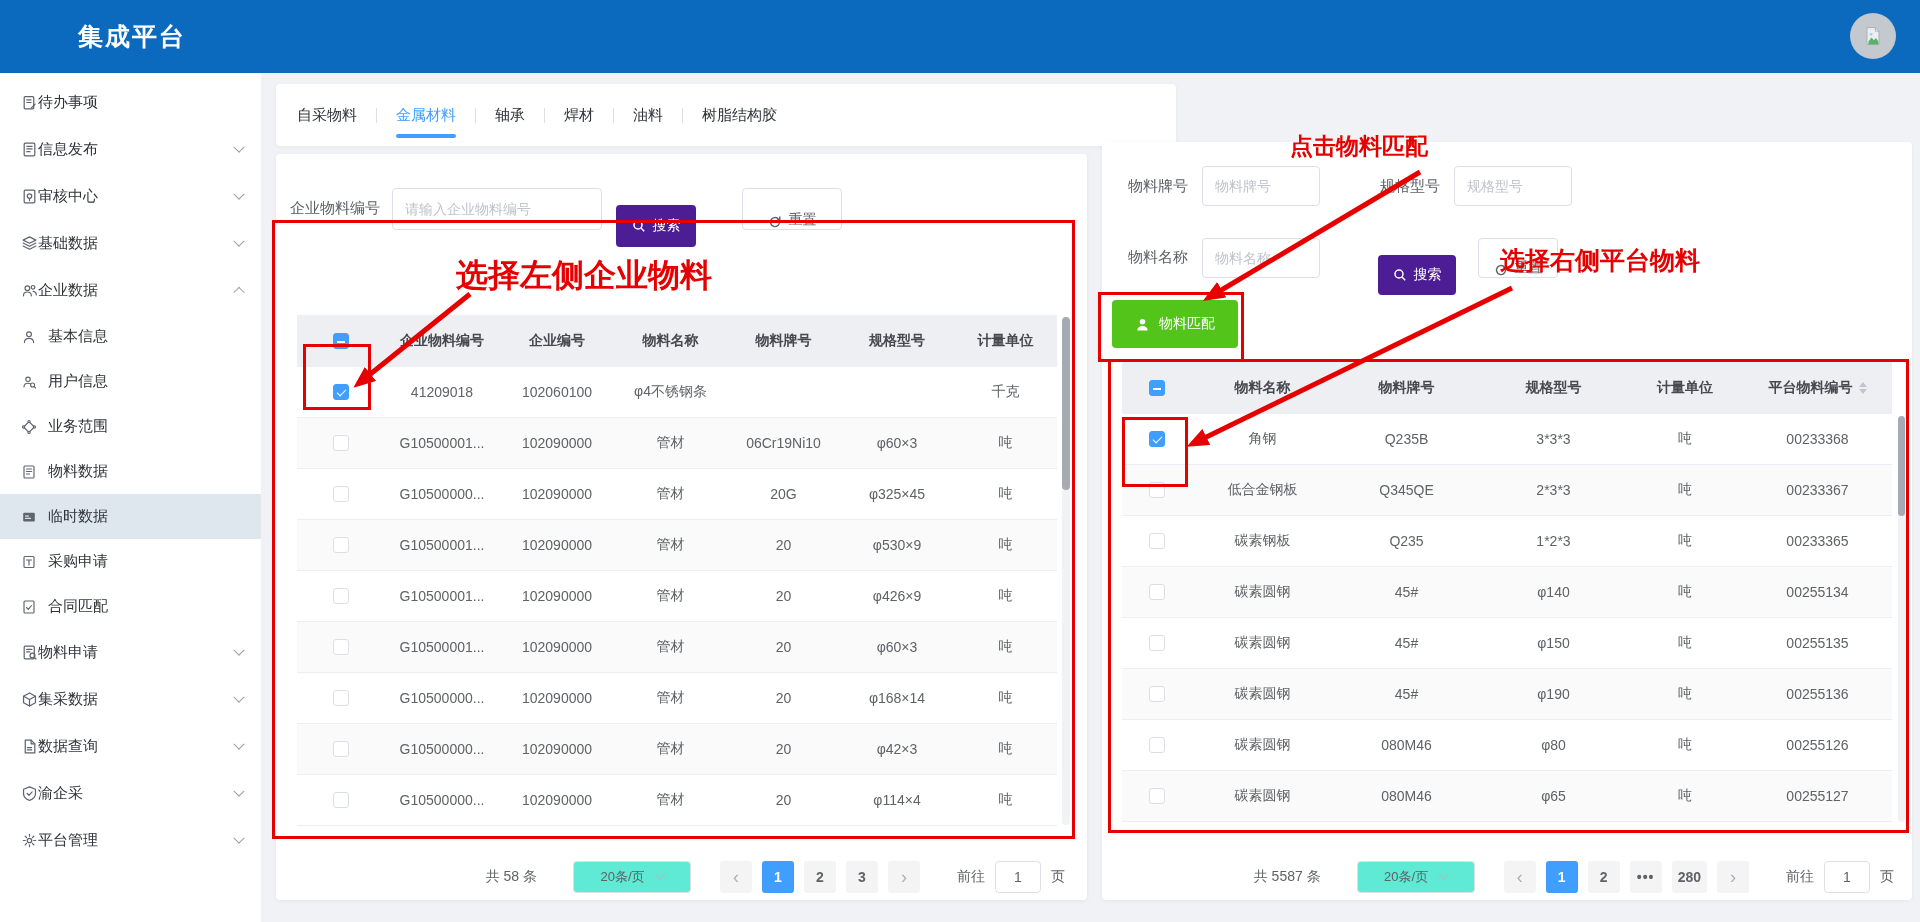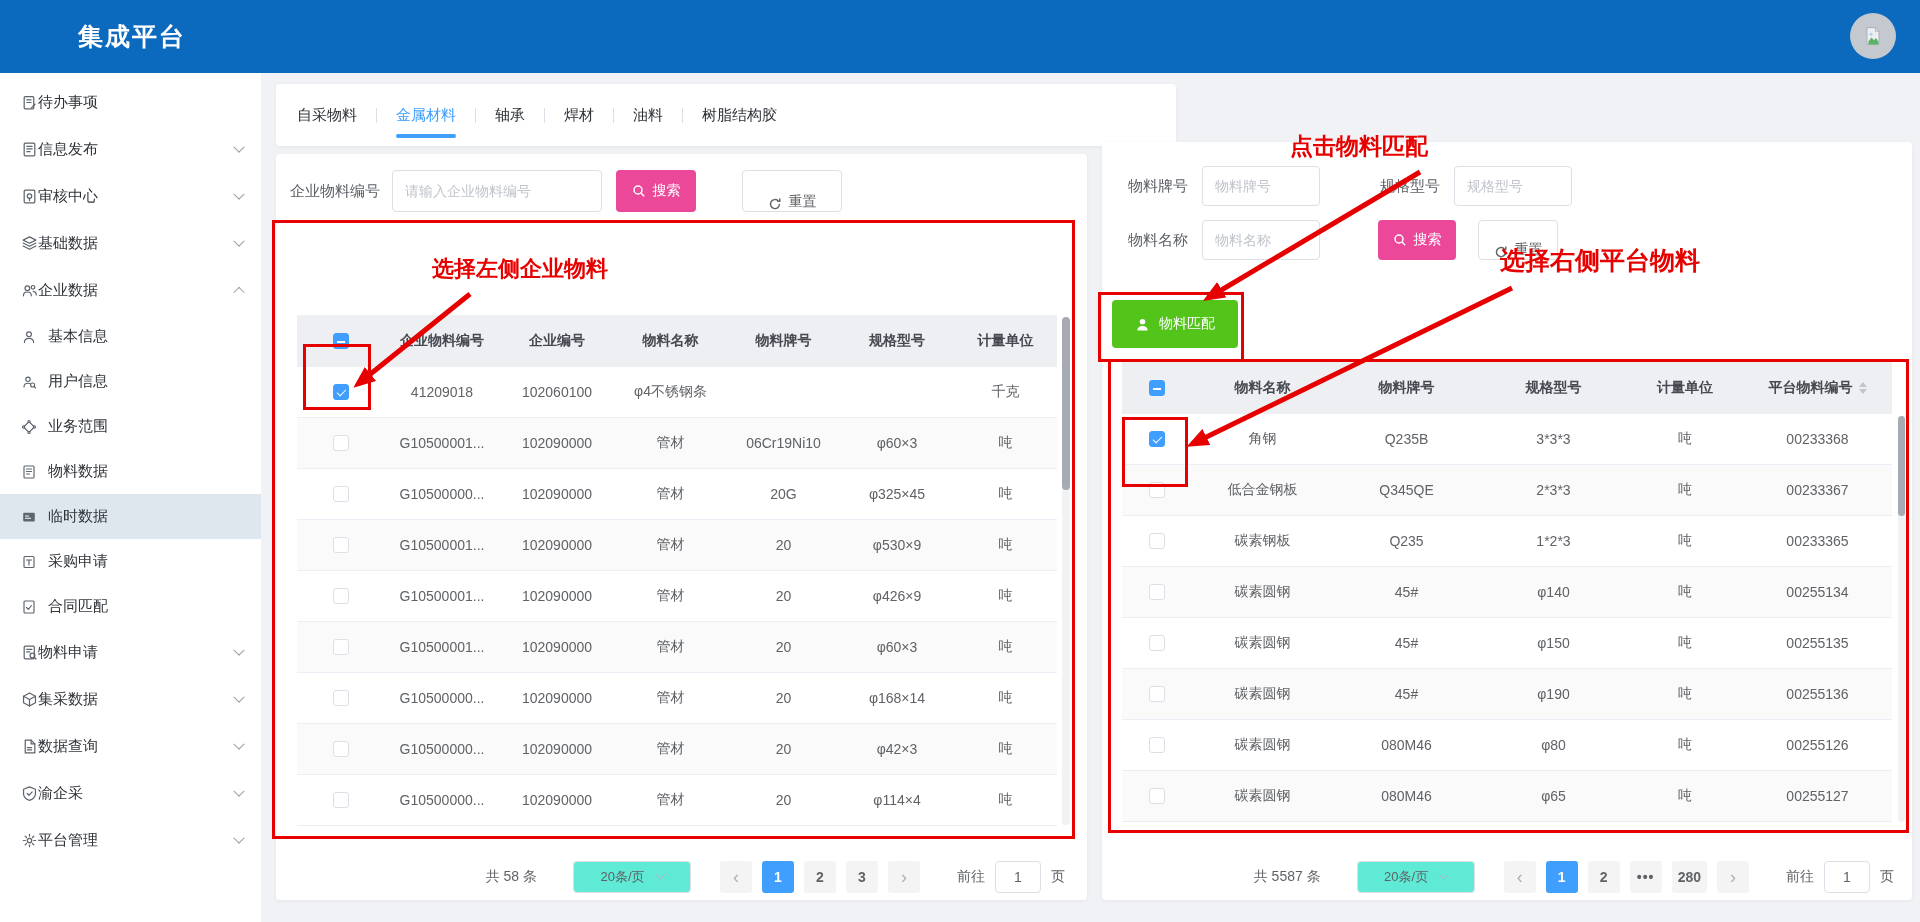--- a/index.html
+++ b/index.html
@@ -34,21 +34,21 @@
   #left-card  { left:276px;  top:154px; width:811px; height:746px; }
   #right-card { left:1102px; top:142px; width:810px; height:758px; }
 
   
   .frow { position:absolute; display:flex; align-items:center; }
   .flabel { font-size:15px; color:#5c6066; white-space:nowrap; }
   .inp { height:42px; border:1px solid #dcdfe6; border-radius:4px; padding:0 12px; font-size:14px; color:#606266; background:#fff; outline:none; }
   .inp::placeholder { color:#c0c4cc; }
   .inp.small { height:40px; width:118px; }
   .btn { height:42px; border-radius:4px; display:inline-flex; align-items:center; justify-content:center; gap:7px; font-size:14px; cursor:pointer; border:none; white-space:nowrap; }
-  .btn.red { background:#ec4899; color:#fff; width:80px; }
+  .btn.red { background:#4c1d95; color:#fff; width:80px;margin-top:35px; }
   .btn.plain { background:#fff; border:1px solid #dcdfe6; color:#606266; width:100px;align-items:flex-end; }
   .btn.small { height:40px; }
   .btn.green { background:#52c41a; color:#fff; width:126px; height:48px; gap:9px; }
 
   
   .tbl { position:absolute; z-index:2; }
   .thead { display:flex; background:#edeff3; height:52px; }
   .th { display:flex; align-items:center; justify-content:center; font-weight:700; color:#46494f; font-size:14px; }
   .tr { display:flex; height:51px; background:#fff; border-bottom:1px solid #ebeef5; }
   .tr.striped { background:#fafafa; }
@@ -81,21 +81,21 @@
   .pbtn { min-width:32px; height:32px; padding:0 6px; margin:0 5px; background:#f4f4f5; color:#5f6266; border-radius:3px; display:flex; align-items:center; justify-content:center; font-weight:700; font-size:14px; cursor:pointer; }
   .pbtn.active { background:#409eff; color:#fff; }
   .pbtn.arrow { color:#aab0ba; font-weight:400; font-size:18px; }
   .pbtn.dots { letter-spacing:1px; }
   .pgoto-label { margin-left:32px; margin-right:10px; }
   .pgoto { width:46px; height:32px; border:1px solid #dcdfe6; border-radius:4px; text-align:center; font-size:14px; color:#5f6266; outline:none; margin-right:10px; }
 
   
   .redbox { position:absolute; border:3px solid #e60000; z-index:40; pointer-events:none; }
   .anno { position:absolute; color:#e60000; font-weight:700; z-index:45; pointer-events:none; white-space:nowrap; }
-  #an1 { left:432px; top:254px; font-size:22px; }
+  #an1 { left:456px; top:254px; font-size:32px; }
   #an2 { left:1290px; top:131px; font-size:23px; }
   #an3 { left:1500px; top:244px; font-size:25px; }
   #rb-left-table  { left:272px;  top:220px; width:803px; height:619px; }
   #rb-left-cb     { left:303px;  top:344px; width:68px;  height:66px; }
   #rb-right-btn   { left:1098px; top:292px; width:146px; height:70px; }
   #rb-right-table { left:1108px; top:359px; width:801px; height:474px; }
   #rb-right-cb    { left:1122px; top:417px; width:66px;  height:70px; }
   #arrows { position:absolute; left:0; top:0; z-index:46; pointer-events:none; }
 </style>
 </head>

